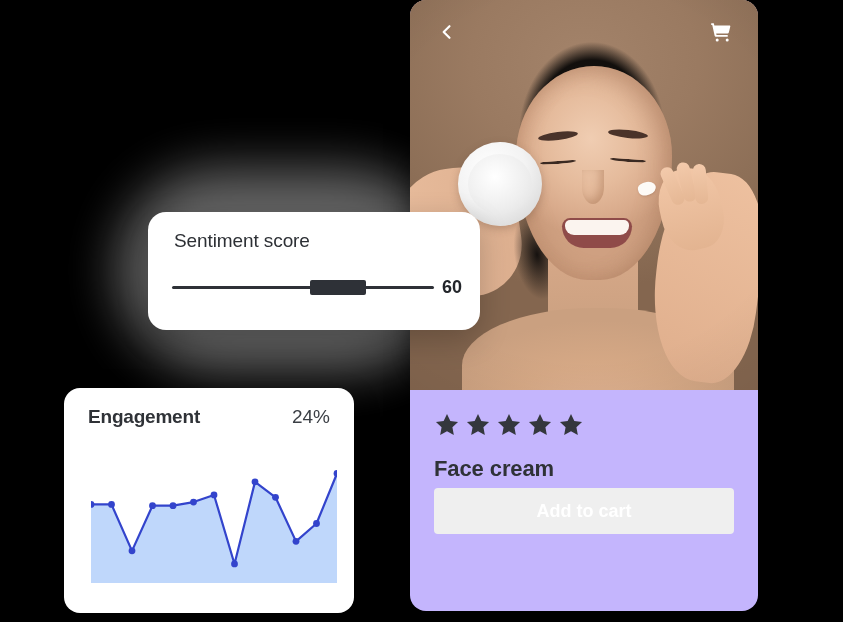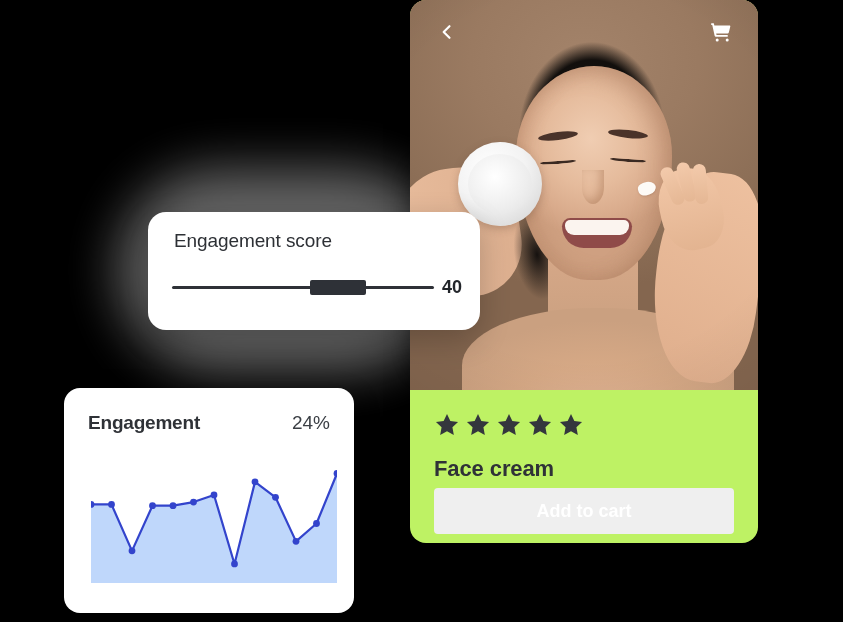--- a/index.html
+++ b/index.html
@@ -37,22 +37,22 @@
     filter: blur(26px);
     opacity: 0.95;
   }
 
   
   .product-card {
     position: absolute;
     left: 410px;
     top: 0px;
     width: 348px;
-    height: 543px;
-    background: #bef264;
+    height: 611px;
+    background: #c4b5fd;
     border-radius: 16px;
     overflow: hidden;
     box-shadow: 0 6px 26px rgba(0,0,0,0.30);
   }
 
   .photo {
     position: relative;
     width: 100%;
     height: 390px;
     overflow: hidden;
@@ -338,21 +338,21 @@
     background: #ffffff;
     border-radius: 16px;
     box-shadow: 0 8px 26px rgba(0,0,0,0.28);
     z-index: 8;
     overflow: hidden;
   }
   .e-head {
     display: flex;
     align-items: baseline;
     justify-content: space-between;
-    padding: 24px 24px 0 24px;
+    padding: 18px 24px 0 24px;
   }
   .e-title {
     font-size: 19px;
     font-weight: 700;
     color: #2f3237;
     letter-spacing: -0.2px;
   }
   .e-value {
     font-size: 19px;
     font-weight: 400;
@@ -458,26 +458,26 @@
         </span>
       </div>
 
       <div class="p-title">Face cream</div>
 
       <button class="add-btn">Add to cart</button>
     </div>
   </div>
 
   <div class="sentiment-card">
-    <div class="s-title">Engagement score</div>
+    <div class="s-title">Sentiment score</div>
 
     <div class="slider-wrap">
       <div class="track"></div>
       <div class="thumb"></div>
-      <div class="s-value">40</div>
+      <div class="s-value">60</div>
     </div>
   </div>
 
   <div class="engagement-card">
     <div class="e-head">
       <span class="e-title">Engagement</span>
       <span class="e-value">24%</span>
     </div>
     <div class="e-chart">
       <svg id="chart-svg" width="246" height="125" viewBox="0 0 246 125">

